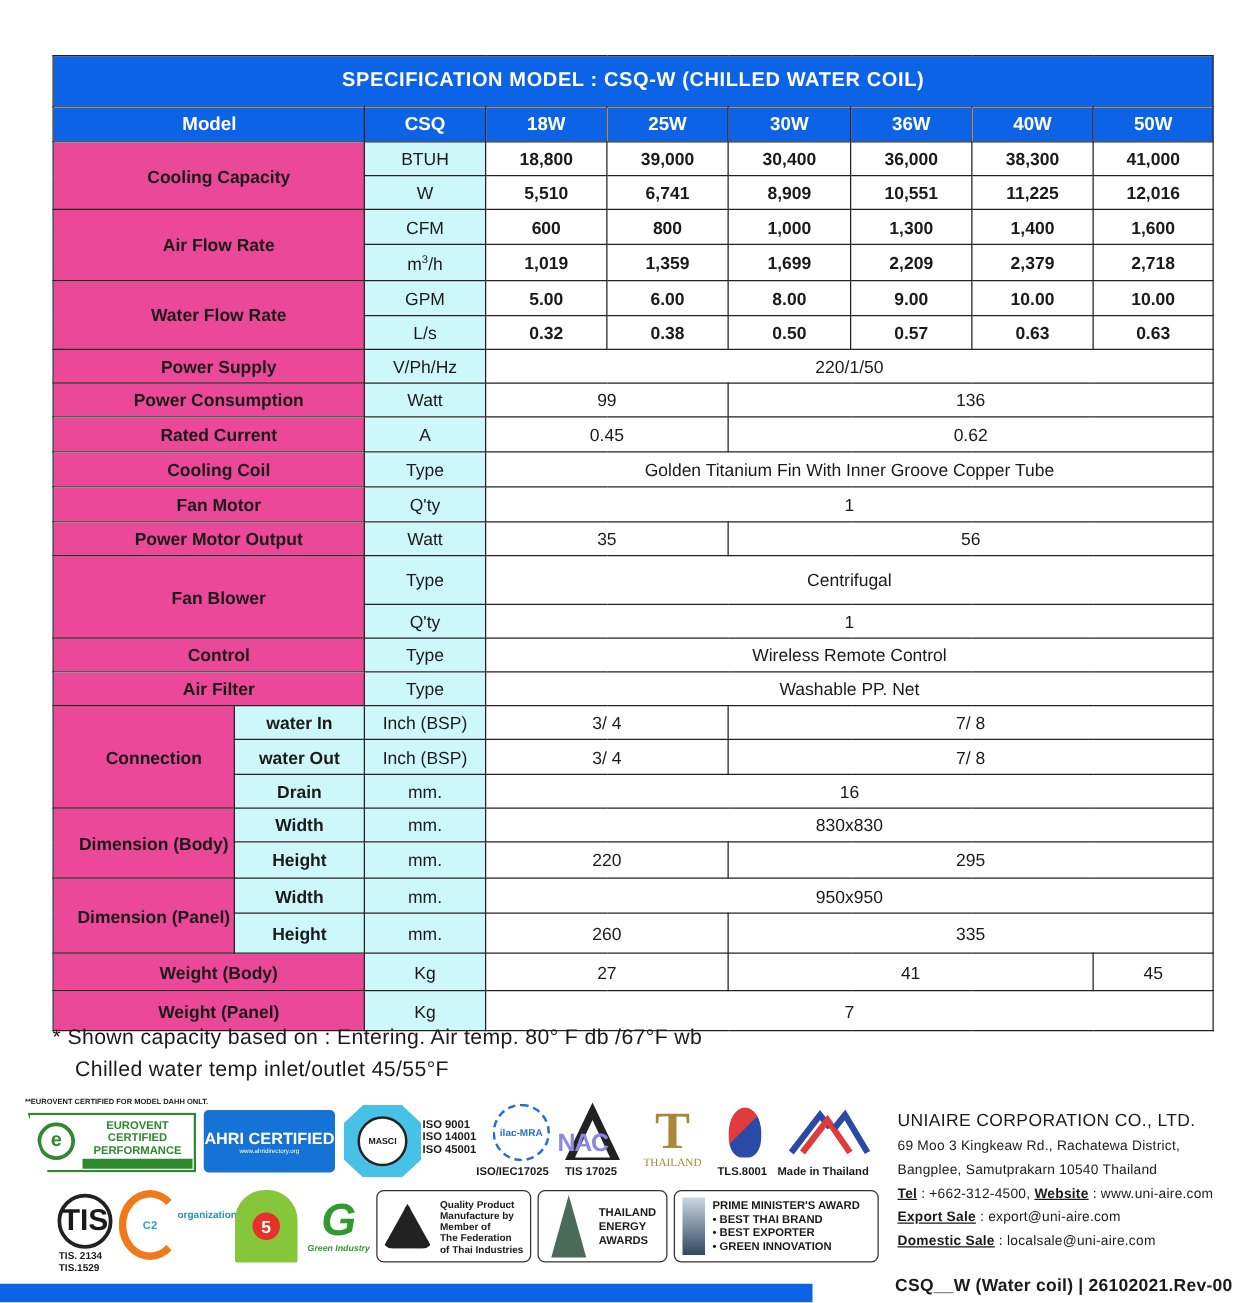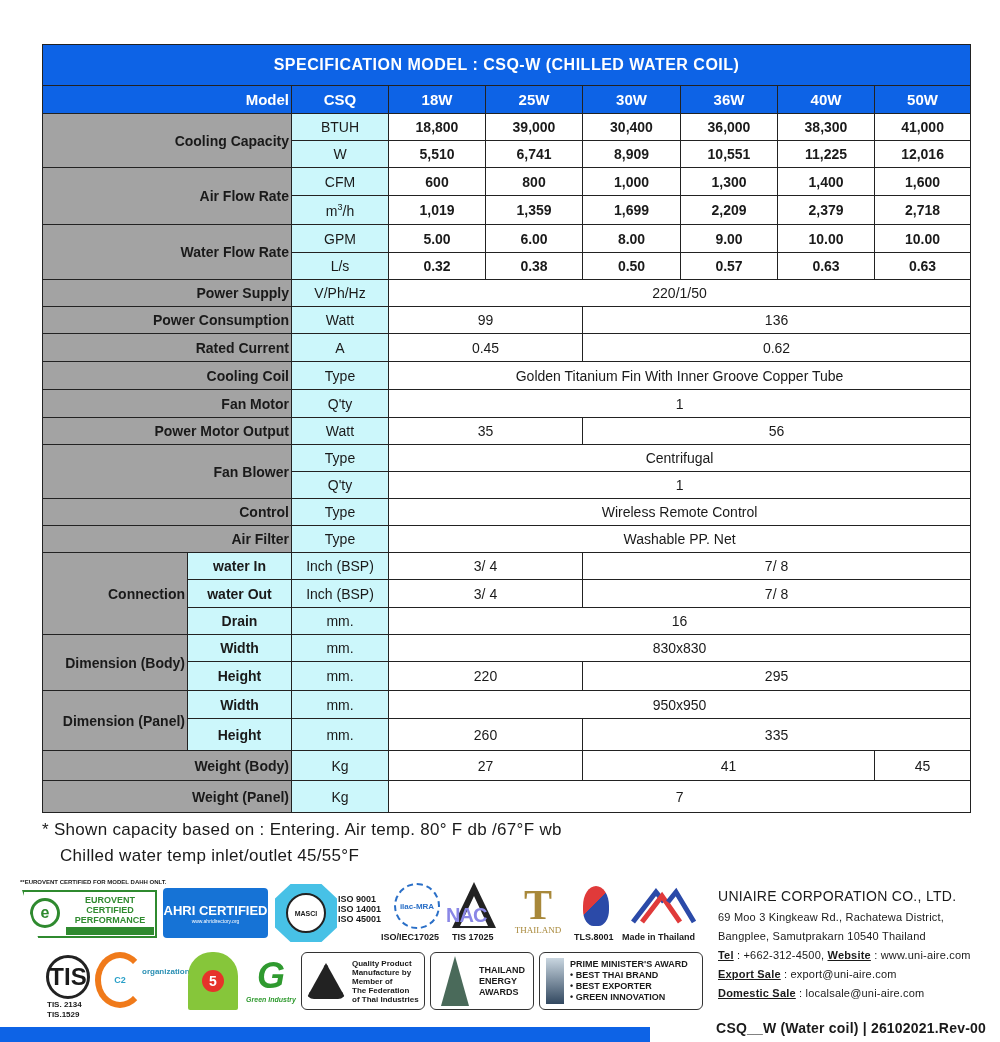--- a/index.html
+++ b/index.html
@@ -16,22 +16,22 @@
     font-size: 14px; text-align: center; vertical-align: middle;
     padding: 0 2px; white-space: nowrap; overflow: hidden;
   }
   #spec-table .title-cell {
     background: #0d63e6; color: #fff; font-weight: bold; font-size: 16px; letter-spacing: 0.5px;
     height: 41px;
   }
   #spec-table tr.hdr th {
     background: #0d63e6; color: #fff; font-weight: bold; font-size: 15px; height: 28px;
   }
-  #spec-table tr.hdr th.lbl { text-align: right; padding-left: 3px; }
-  #spec-table td.lbl { background: #a3a3a3; font-weight: bold; text-align: right; padding-left: 18px; font-size: 14px; }
+  #spec-table tr.hdr th.lbl { text-align: center; padding-left: 3px; }
+  #spec-table td.lbl { background: #ec4899; font-weight: bold; text-align: center; padding-left: 18px; font-size: 14px; }
   #spec-table td.sub { background: #ccf7fb; font-weight: bold; font-size: 14px; }
   #spec-table td.unit { background: #ccf7fb; font-size: 14px; }
   #spec-table td.val { background: #fff; }
   #spec-table td.bold { font-weight: bold; }
   sup { font-size: 9px; }
 
   .note { position: absolute; left: 42px; font-size: 17px; letter-spacing: 0.3px; }
   #note1 { top: 820px; }
   #note2 { top: 846px; left: 60px; }
   .eurovent-caption { position: absolute; left: 20px; top: 879px; font-size: 6px; font-weight: bold; }
@@ -203,21 +203,21 @@
     <td colspan="2" class="lbl">Fan Motor</td>
     <td class="unit">Q'ty</td>
     <td colspan="6" class="val">1</td>
   </tr>
   <tr style="height:27px">
     <td colspan="2" class="lbl">Power Motor Output</td>
     <td class="unit">Watt</td>
     <td colspan="2" class="val">35</td>
     <td colspan="4" class="val">56</td>
   </tr>
-  <tr style="height:27px">
+  <tr style="height:39px">
     <td rowspan="2" colspan="2" class="lbl">Fan Blower</td>
     <td class="unit">Type</td>
     <td colspan="6" class="val">Centrifugal</td>
   </tr>
   <tr style="height:27px">
     <td class="unit">Q'ty</td>
     <td colspan="6" class="val">1</td>
   </tr>
   <tr style="height:27px">
     <td colspan="2" class="lbl">Control</td>

